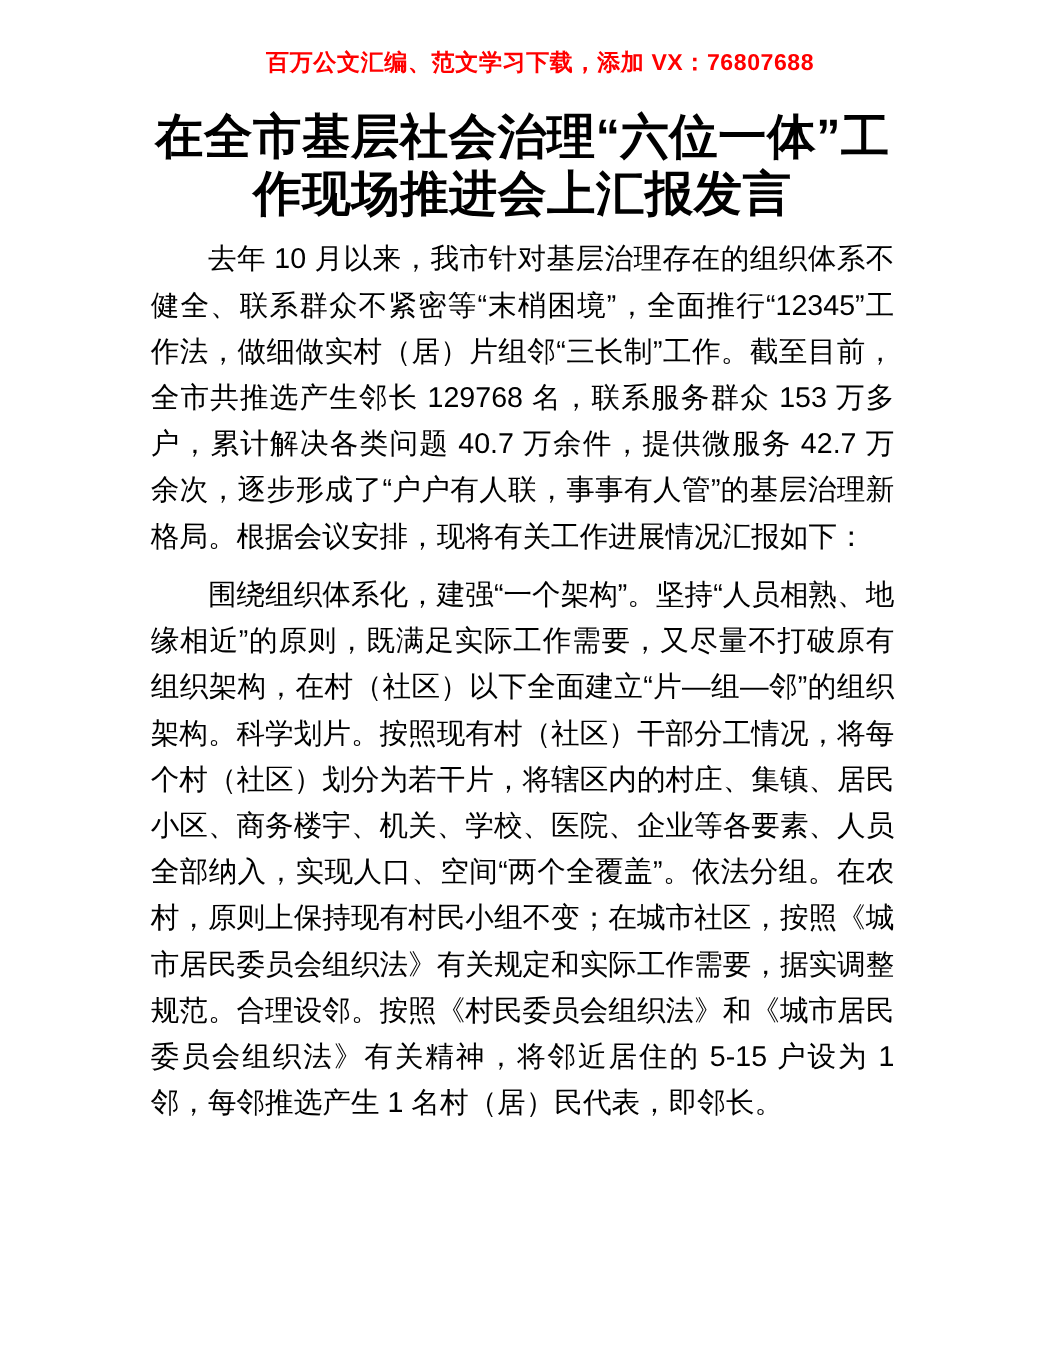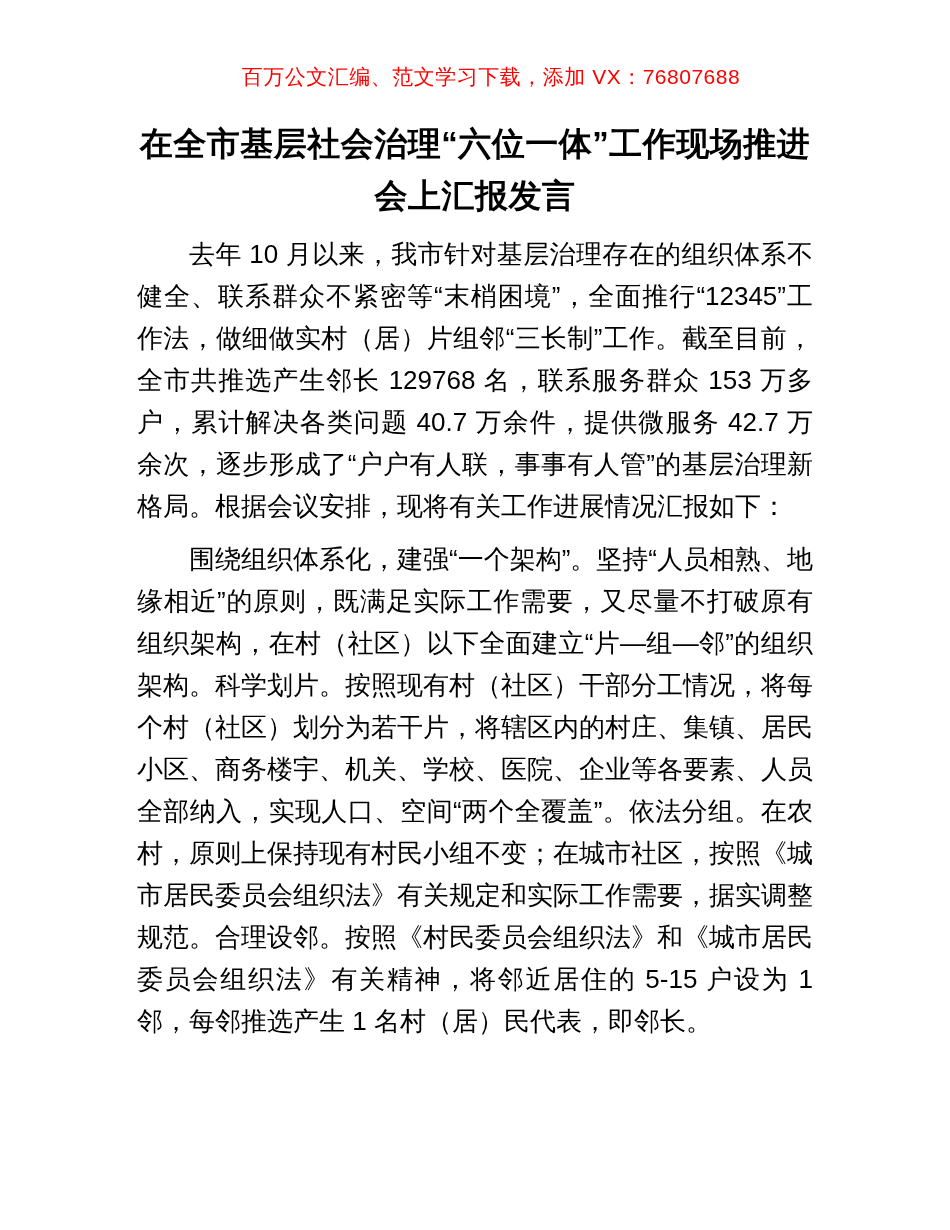--- a/index.html
+++ b/index.html
@@ -10,33 +10,33 @@
   .page {
     position: relative;
     width: 950px;
     height: 1230px;
     background: #ffffff;
     color: #000000;
     font-family: "Liberation Sans", "DejaVu Sans", sans-serif;
     overflow: hidden;
   }
   .promo {
-    padding-top: 64px;
+    padding-top: 45px;
     text-align: center;
     font-size: 21px;
     line-height: 26px;
-    font-weight: 400;
+    font-weight: 700;
     letter-spacing: 0.5px;
     margin-left: 32px;
   }
   .title {
     width: 690px;
     margin: 28px auto 0 auto;
     text-align: center;
-    font-size: 33px;
+    font-size: 44px;
     line-height: 52px;
     font-weight: 700;
     letter-spacing: 0.5px;
   }
   .content {
     width: 676px;
     margin: 0 auto;
   }
   .content p {
     margin: 11px 0 0 0;

